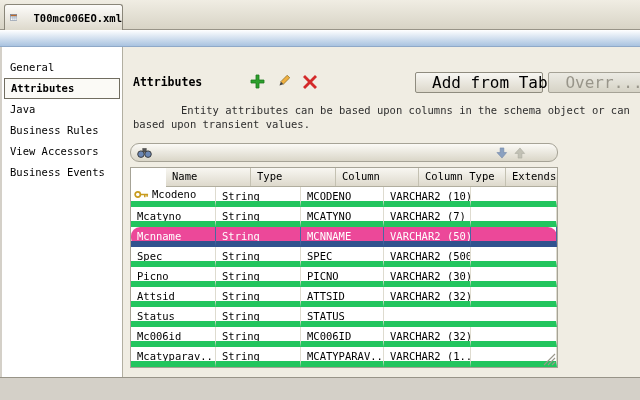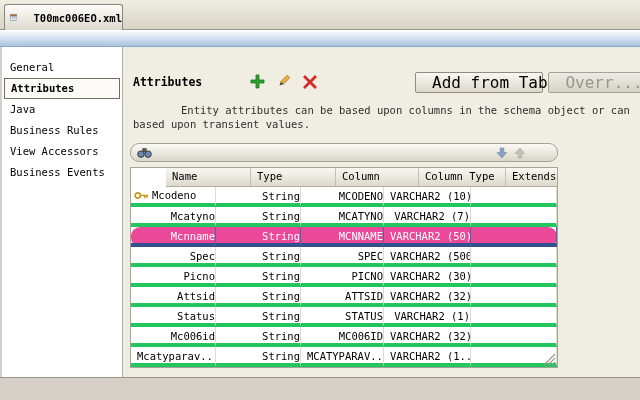--- a/index.html
+++ b/index.html
@@ -54,22 +54,22 @@
 
   
   .tbl{position:absolute;left:7px;top:120px;width:428px;height:201px;background:#fff;
        border:1px solid #a6a396;}
   .thead{display:flex;height:19px;background:linear-gradient(#f8f7f2,#ddd9cc);
          border-bottom:1px solid #b1ae9f;margin-left:35px;}
   .hcell{border-right:1px solid #c4c1b2;padding-left:6px;line-height:17px;white-space:nowrap;overflow:hidden;}
   .c0{width:85px;} .c1{width:85px;} .c2{width:83px;} .c3{width:87px;}
   .c4{flex:1;border-right:none;}
   .trow{display:flex;height:20px;line-height:19px;}
-  .cell{border-right:1px solid #dedbcf;border-bottom:4px solid #22c55e;padding-left:6px;
-        white-space:nowrap;overflow:hidden;text-align:right;}
+  .cell{border-right:1px solid #dedbcf;border-bottom:6px solid #22c55e;padding-left:6px;
+        white-space:nowrap;overflow:hidden;}
   .trow.sel{background:#ec4899;color:#fff;border-radius:9px;}
   .trow.sel .cell{border-right-color:#4a68a0;border-bottom-color:#31528e;}
   .keycell{display:flex;align-items:center;gap:3px;padding-left:3px;}
   .grip{position:absolute;right:1px;bottom:1px;width:13px;height:13px;cursor:nwse-resize;}
 
   
   .bottomstrip{position:absolute;left:0;top:377px;width:640px;height:23px;background:#d4d0c8;
                border-top:1px solid #989488;}
 </style>
 </head>
@@ -210,21 +210,20 @@
         <div class="cell c1">String</div>
         <div class="cell c2">ATTSID</div>
         <div class="cell c3">VARCHAR2 (32)</div>
         <div class="cell c4"></div>
       </div>
 
       <div class="trow">
         <div class="cell c0">Status</div>
         <div class="cell c1">String</div>
         <div class="cell c2">STATUS</div>
-        <div class="cell c3">VARCHAR2 (1)</div>
         <div class="cell c4"></div>
       </div>
 
       <div class="trow">
         <div class="cell c0">Mc006id</div>
         <div class="cell c1">String</div>
         <div class="cell c2">MC006ID</div>
         <div class="cell c3">VARCHAR2 (32)</div>
         <div class="cell c4"></div>
       </div>

